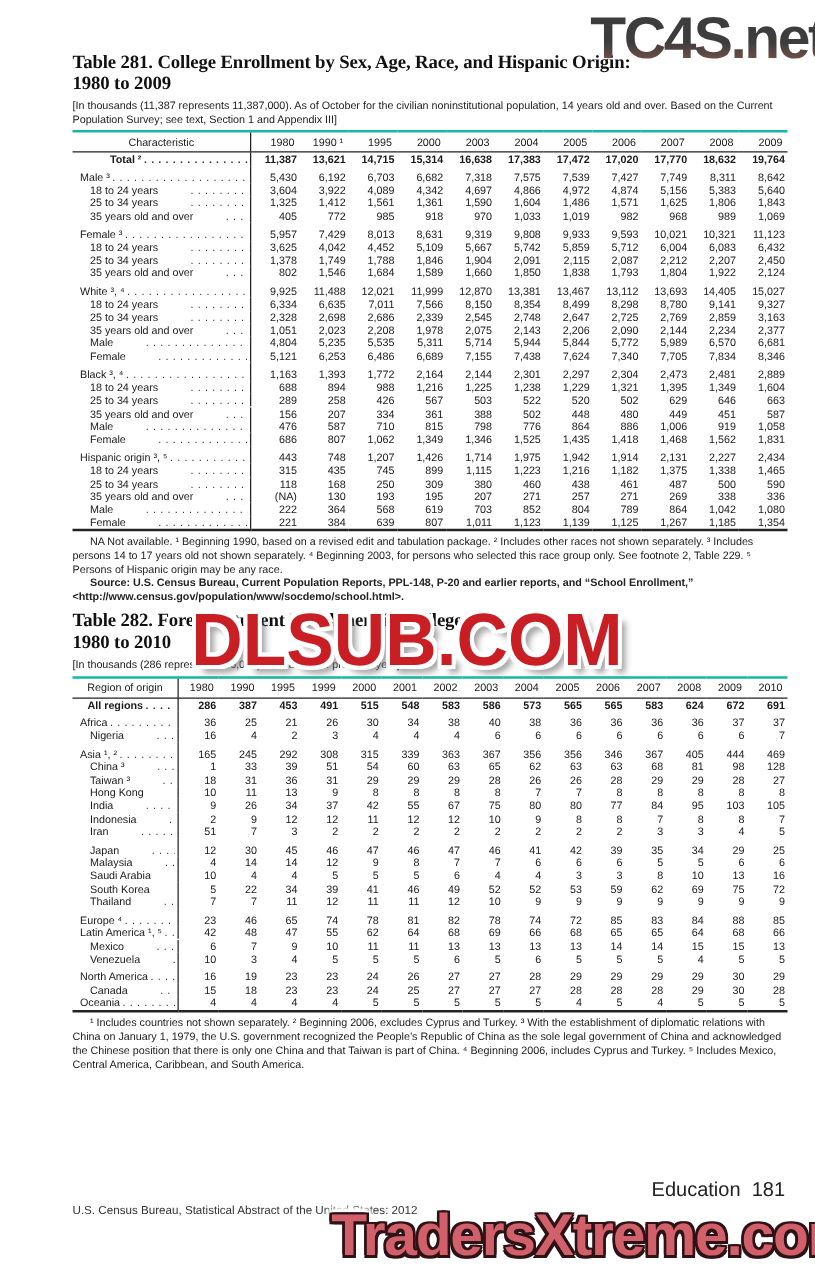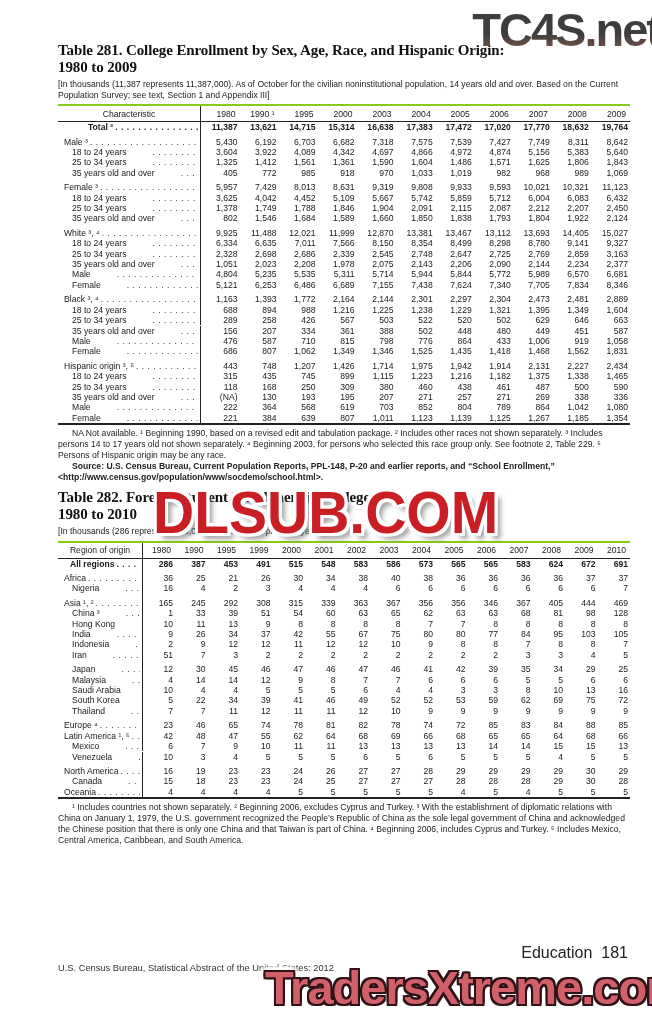--- a/index.html
+++ b/index.html
@@ -16,21 +16,21 @@
     font-family:"Liberation Serif",serif;
     font-size:15px;font-weight:bold;line-height:16.5px;
     margin:0;letter-spacing:-0.1px;color:#111;
   }
   p.tbl-note{
     font-size:8.6px;line-height:10.6px;margin:4px 0 0 0;color:#222;
   }
   table.stat{
     width:100%;border-collapse:collapse;table-layout:fixed;
     margin-top:4px;
-    border-top:2px solid #84cc16;border-bottom:2px solid #222;
+    border-top:2px solid #14b8a6;border-bottom:2px solid #222;
     font-size:8.6px;color:#1a1a1a;
   }
   table.stat thead th{
     font-weight:normal;border-bottom:1px solid #222;
     height:15px;vertical-align:middle;padding:0;
   }
   table.stat th.stub,table.stat td.stub{border-right:1px solid #222;}
   #t281 th.stub{width:142px;}
   #t282 th.stub{width:84px;}
   table.stat th.yr{text-align:right;padding-right:4px;margin-top:19px;}
@@ -435,21 +435,21 @@
             <span class="lbl">Male</span>
             <span class="leader"></span>
           </td>
           <td class="num">476</td>
           <td class="num">587</td>
           <td class="num">710</td>
           <td class="num">815</td>
           <td class="num">798</td>
           <td class="num">776</td>
           <td class="num">864</td>
-          <td class="num">433</td>
+          <td class="num">886</td>
           <td class="num">1,006</td>
           <td class="num">919</td>
           <td class="num">1,058</td>
         </tr>
         <tr>
           <td class="stub ind">
             <span class="lbl">Female</span>
             <span class="leader"></span>
           </td>
           <td class="num">686</td>
@@ -697,20 +697,41 @@
           <td class="num">62</td>
           <td class="num">63</td>
           <td class="num">63</td>
           <td class="num">68</td>
           <td class="num">81</td>
           <td class="num">98</td>
           <td class="num">128</td>
         </tr>
         <tr>
           <td class="stub ind">
+            <span class="lbl">Taiwan ³</span>
+            <span class="leader"></span>
+          </td>
+          <td class="num">18</td>
+          <td class="num">31</td>
+          <td class="num">36</td>
+          <td class="num">31</td>
+          <td class="num">29</td>
+          <td class="num">29</td>
+          <td class="num">29</td>
+          <td class="num">28</td>
+          <td class="num">26</td>
+          <td class="num">26</td>
+          <td class="num">28</td>
+          <td class="num">29</td>
+          <td class="num">29</td>
+          <td class="num">28</td>
+          <td class="num">27</td>
+        </tr>
+        <tr>
+          <td class="stub ind">
             <span class="lbl">Hong Kong</span>
             <span class="leader"></span>
           </td>
           <td class="num">10</td>
           <td class="num">11</td>
           <td class="num">13</td>
           <td class="num">9</td>
           <td class="num">8</td>
           <td class="num">8</td>
           <td class="num">8</td>

